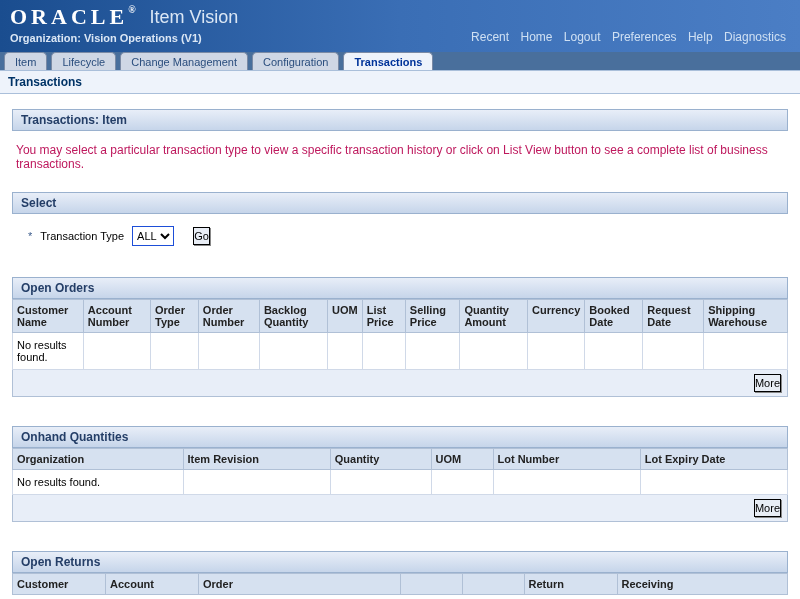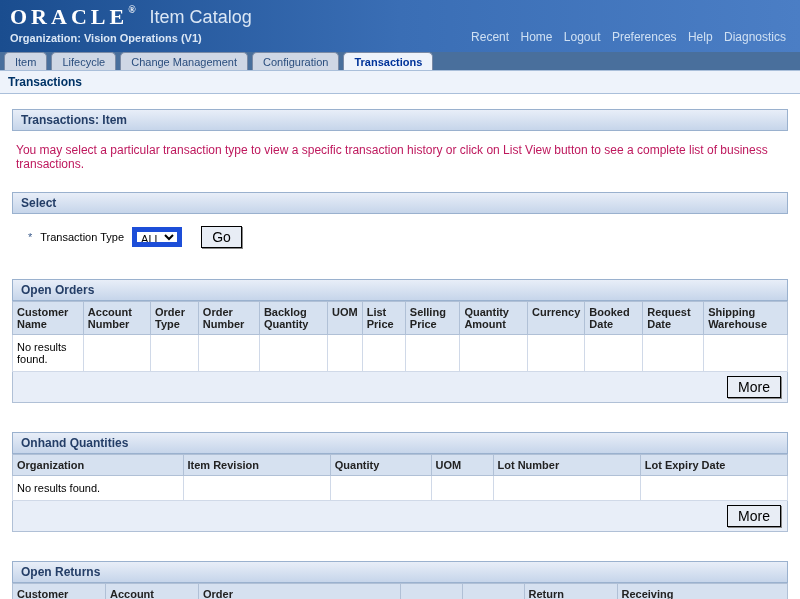--- a/index.html
+++ b/index.html
@@ -92,29 +92,29 @@
   }
   .form-row {
     padding: 12px 8px 24px 16px;
     display: flex;
     align-items: center;
     gap: 8px;
   }
   .req { color: #3d5c8c; }
   select {
     font-size: 11px;
-    border: 5px solid #1d4ed8;
+    border: 1px solid #1d4ed8;
     background: #fff;
     height: 20px;
   }
   .go-btn, .more-btn {
     background: #e8edf5;
     border: 1px solid #000;
-    padding: 2px 10px;
-    font-size: 14px;
+    padding: 2px 0;
+    font-size: 11px;
     cursor: pointer;
     box-shadow: 1px 1px 0 #888;
   }
   table.data {
     width: 100%;
     border-collapse: collapse;
     margin-top: 0;
   }
   table.data th {
     background: #d6e1f0;
@@ -140,21 +140,21 @@
     text-align: right;
   }
   .gap { height: 22px; }
 </style>
 </head>
 <body>
 
 <div class="header">
   <div class="brand-row">
     <span class="brand"><span>ORACLE</span><sup>®</sup></span>
-    <span class="app-title">Item Catalog</span>
+    <span class="app-title">Item Vision</span>
   </div>
   <div class="item-info">Organization: Vision Operations (V1)</div>
   <div class="top-links">
     <a>Recent</a>
     <a>Home</a>
     <a>Logout</a>
     <a>Preferences</a>
     <a>Help</a>
     <a>Diagnostics</a>
   </div>

